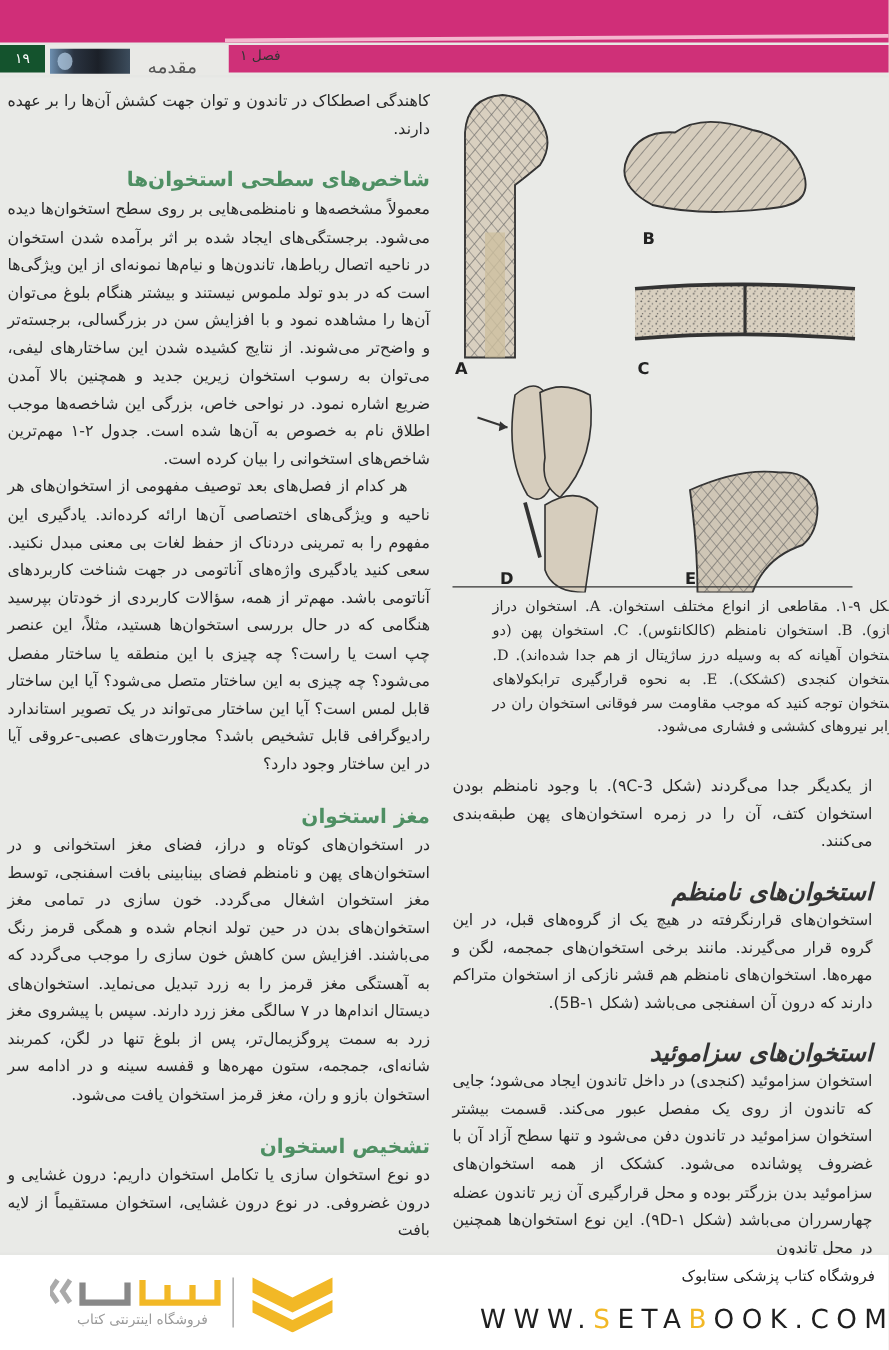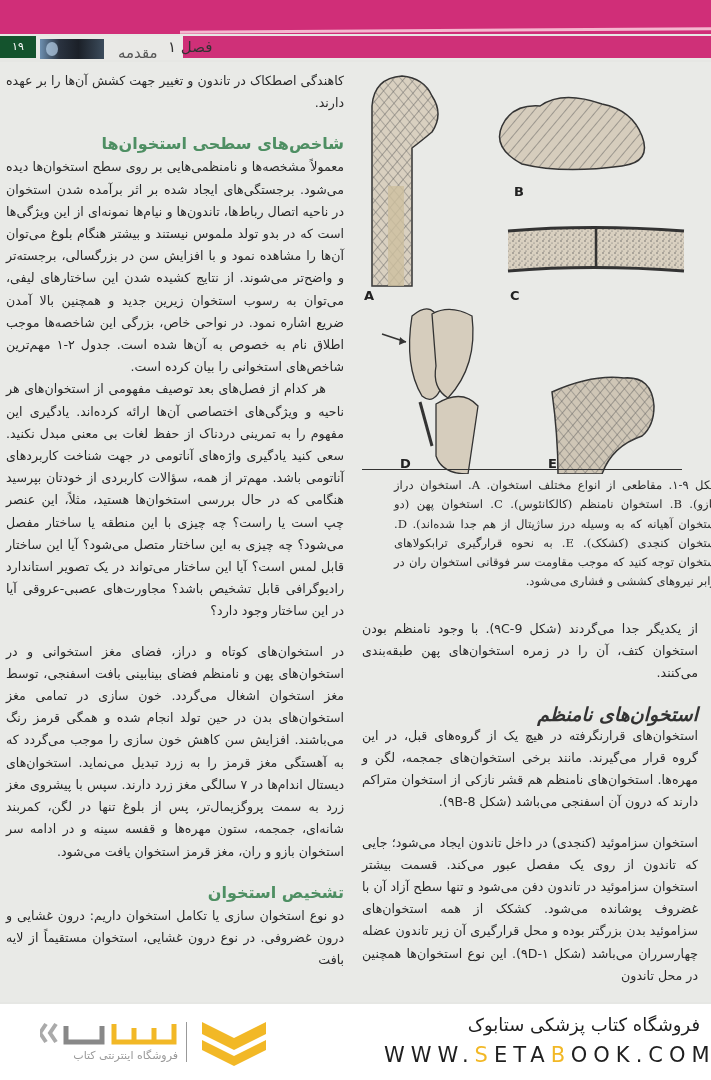--- a/index.html
+++ b/index.html
@@ -28,21 +28,21 @@
   }
   .header-img {
     position:absolute; left:40px; top:39px; width:64px; height:20px;
     background:linear-gradient(90deg,#6d8fb0 0%,#2a3340 30%,#1b2028 60%,#3c4c5c 100%);
   }
   .header-img::before {
     content:""; position:absolute; left:6px; top:3px; width:12px; height:14px;
     border-radius:50%; background:#b8d2ea; opacity:0.7;
   }
   .header-chapter {
-    position:absolute; left:168px; top:38px; font-size:15px; color:#333; direction:rtl;text-align:right;
+    position:absolute; left:192px; top:38px; font-size:11px; color:#333; direction:rtl;text-align:right;
   }
   .header-section {
     position:absolute; left:118px; top:24px; font-size:15px; color:#555; direction:rtl;margin-top:20px;
   }
   .header-pink-right {
     position:absolute; left:183px; top:36px; width:528px; height:22px;
     background:#cf3078;
   }
   .page {
     position:absolute; left:0; top:62px; width:711px; height:940px;
@@ -73,58 +73,59 @@
   }
   .caption {
     position:absolute; left:362px; top:476px; width:326px; direction:rtl; text-align:justify;
     font-family:"DejaVu Serif", serif; font-size:11.6px; line-height:19.3px; color:#2a2a2a;margin-left:32px;
   }
   .footer {
     position:absolute; left:0; top:1004px; width:711px; height:76px; background:#fff;
   }
   .footer-title {
     position:absolute; left:438px; top:10px; width:262px; text-align:right; direction:rtl;
-    font-size:18px; color:#1f1f1f;
+    font-size:12px; color:#1f1f1f;
   }
   .footer-url {
     position:absolute; left:384px; top:39px; width:320px; text-align:left;
     font-size:21px; letter-spacing:6px; color:#1f1f1f;
   }
   .footer-url .hl { color:#f2b826; }
   .footer-logo-mark { position:absolute; left:198px; top:14px; width:72px; height:48px; }
   .footer-divider { position:absolute; left:186px; top:18px; width:1px; height:40px; background:#999; }
   .footer-logo-text {
     position:absolute; left:40px; top:14px; width:140px; height:30px;
   }
   .footer-logo-sub {
-    position:absolute; left:50px; top:45px; width:128px; text-align:right; direction:rtl;
+    position:absolute; left:50px; top:45px; width:128px; text-align:center; direction:rtl;
     font-size:11px; color:#999;
   }
 </style>
 </head>
 <body>
 
 <div class="top-band"></div>
 <div class="top-stripe"></div>
 <div class="header-bar"></div>
 <div class="header-pink-right"></div>
 <div class="page-num-box">۱۹</div>
 <div class="header-img"></div>
 <div class="header-chapter">فصل ۱</div>
 <div class="header-section">مقدمه</div>
 
 <div class="page"></div>
 
 <div class="col col-left">
-  <p>کاهندگی اصطکاک در تاندون و تغییر جهت کشش آن‌ها را بر عهده دارند.</p>
+  <p>کاهندگی اصطکاک در تاندون و توان جهت کشش آن‌ها را بر عهده دارند.</p>
   <div class="gap-lg"></div>
   <h2 class="h-green">شاخص‌های سطحی استخوان‌ها</h2>
   <p>معمولاً مشخصه‌ها و نامنظمی‌هایی بر روی سطح استخوان‌ها دیده می‌شود. برجستگی‌های ایجاد شده بر اثر برآمده شدن استخوان در ناحیه اتصال رباط‌ها، تاندون‌ها و نیام‌ها نمونه‌ای از این ویژگی‌ها است که در بدو تولد ملموس نیستند و بیشتر هنگام بلوغ می‌توان آن‌ها را مشاهده نمود و با افزایش سن در بزرگسالی، برجسته‌تر و واضح‌تر می‌شوند. از نتایج کشیده شدن این ساختارهای لیفی، می‌توان به رسوب استخوان زیرین جدید و همچنین بالا آمدن ضریع اشاره نمود. در نواحی خاص، بزرگی این شاخصه‌ها موجب اطلاق نام به خصوص به آن‌ها شده است. جدول ۲-۱ مهم‌ترین شاخص‌های استخوانی را بیان کرده است.</p>
   <p class="indent">هر کدام از فصل‌های بعد توصیف مفهومی از استخوان‌های هر ناحیه و ویژگی‌های اختصاصی آن‌ها ارائه کرده‌اند. یادگیری این مفهوم را به تمرینی دردناک از حفظ لغات بی معنی مبدل نکنید. سعی کنید یادگیری واژه‌های آناتومی در جهت شناخت کاربردهای آناتومی باشد. مهم‌تر از همه، سؤالات کاربردی از خودتان بپرسید هنگامی که در حال بررسی استخوان‌ها هستید، مثلاً، این عنصر چپ است یا راست؟ چه چیزی با این منطقه یا ساختار مفصل می‌شود؟ چه چیزی به این ساختار متصل می‌شود؟ آیا این ساختار قابل لمس است؟ آیا این ساختار می‌تواند در یک تصویر استاندارد رادیوگرافی قابل تشخیص باشد؟ مجاورت‌های عصبی-عروقی آیا در این ساختار وجود دارد؟</p>
   <div class="gap-lg"></div>
+  <h2 class="h-green">مغز استخوان</h2>
   <p>در استخوان‌های کوتاه و دراز، فضای مغز استخوانی و در استخوان‌های پهن و نامنظم فضای بینابینی بافت اسفنجی، توسط مغز استخوان اشغال می‌گردد. خون سازی در تمامی مغز استخوان‌های بدن در حین تولد انجام شده و همگی قرمز رنگ می‌باشند. افزایش سن کاهش خون سازی را موجب می‌گردد که به آهستگی مغز قرمز را به زرد تبدیل می‌نماید. استخوان‌های دیستال اندام‌ها در ۷ سالگی مغز زرد دارند. سپس با پیشروی مغز زرد به سمت پروگزیمال‌تر، پس از بلوغ تنها در لگن، کمربند شانه‌ای، جمجمه، ستون مهره‌ها و قفسه سینه و در ادامه سر استخوان بازو و ران، مغز قرمز استخوان یافت می‌شود.</p>
   <div class="gap-lg"></div>
   <h2 class="h-green">تشخیص استخوان</h2>
   <p>دو نوع استخوان سازی یا تکامل استخوان داریم: درون غشایی و درون غضروفی. در نوع درون غشایی، استخوان مستقیماً از لایه بافت</p>
 </div>
 
 <div class="figure">
   <svg width="338" height="408" viewBox="0 0 338 408">
     <defs>
       <pattern id="hatch" width="8" height="8" patternUnits="userSpaceOnUse" patternTransform="rotate(40)">
@@ -179,25 +180,26 @@
   <span class="fig-label" style="left:152px;top:118px;">B</span>
   <span class="fig-label" style="left:148px;top:222px;">C</span>
   <span class="fig-label" style="left:38px;top:390px;">D</span>
   <span class="fig-label" style="left:186px;top:390px;">E</span>
 </div>
 
 <div class="caption-rule"></div>
 <div class="caption">شکل ۹-۱. مقاطعی از انواع مختلف استخوان. A. استخوان دراز (بازو). B. استخوان نامنظم (کالکانئوس). C. استخوان پهن (دو استخوان آهیانه که به وسیله درز ساژیتال از هم جدا شده‌اند). D. استخوان کنجدی (کشکک). E. به نحوه قرارگیری ترابکولاهای استخوان توجه کنید که موجب مقاومت سر فوقانی استخوان ران در برابر نیروهای کششی و فشاری می‌شود.</div>
 
 <div class="col col-right">
-  <p>از یکدیگر جدا می‌گردند (شکل ۹C-9). با وجود نامنظم بودن استخوان کتف، آن را در زمره استخوان‌های پهن طبقه‌بندی می‌کنند.</p>
+  <p>از یکدیگر جدا می‌گردند (شکل ۹C-3). با وجود نامنظم بودن استخوان کتف، آن را در زمره استخوان‌های پهن طبقه‌بندی می‌کنند.</p>
   <div class="gap-lg"></div>
   <h3 class="h-italic">استخوان‌های نامنظم</h3>
-  <p>استخوان‌های قرارنگرفته در هیچ یک از گروه‌های قبل، در این گروه قرار می‌گیرند. مانند برخی استخوان‌های جمجمه، لگن و مهره‌ها. استخوان‌های نامنظم هم قشر نازکی از استخوان متراکم دارند که درون آن اسفنجی می‌باشد (شکل ۹B-8).</p>
-  <div class="gap-lg"></div>
+  <p>استخوان‌های قرارنگرفته در هیچ یک از گروه‌های قبل، در این گروه قرار می‌گیرند. مانند برخی استخوان‌های جمجمه، لگن و مهره‌ها. استخوان‌های نامنظم هم قشر نازکی از استخوان متراکم دارند که درون آن اسفنجی می‌باشد (شکل 5B-۱).</p>
+  <div class="gap-lg"></div>
+  <h3 class="h-italic">استخوان‌های سزاموئید</h3>
   <p>استخوان سزاموئید (کنجدی) در داخل تاندون ایجاد می‌شود؛ جایی که تاندون از روی یک مفصل عبور می‌کند. قسمت بیشتر استخوان سزاموئید در تاندون دفن می‌شود و تنها سطح آزاد آن با غضروف پوشانده می‌شود. کشکک از همه استخوان‌های سزاموئید بدن بزرگتر بوده و محل قرارگیری آن زیر تاندون عضله چهارسرران می‌باشد (شکل ۹D-۱). این نوع استخوان‌ها همچنین در محل تاندون</p>
 </div>
 
 <div class="footer">
   <div class="footer-title">فروشگاه کتاب پزشکی ستابوک</div>
   <div class="footer-url"><span>WWW.</span><span class="hl">S</span><span>ETA</span><span class="hl">B</span><span>OOK.COM</span></div>
   <svg class="footer-logo-mark" viewBox="0 0 72 48">
     <polygon points="4,4 36,20 68,4 68,16 36,32 4,16" fill="#f2b826"></polygon>
     <polygon points="4,22 36,38 68,22 68,32 36,48 4,32" fill="#f2b826"></polygon>
   </svg>

